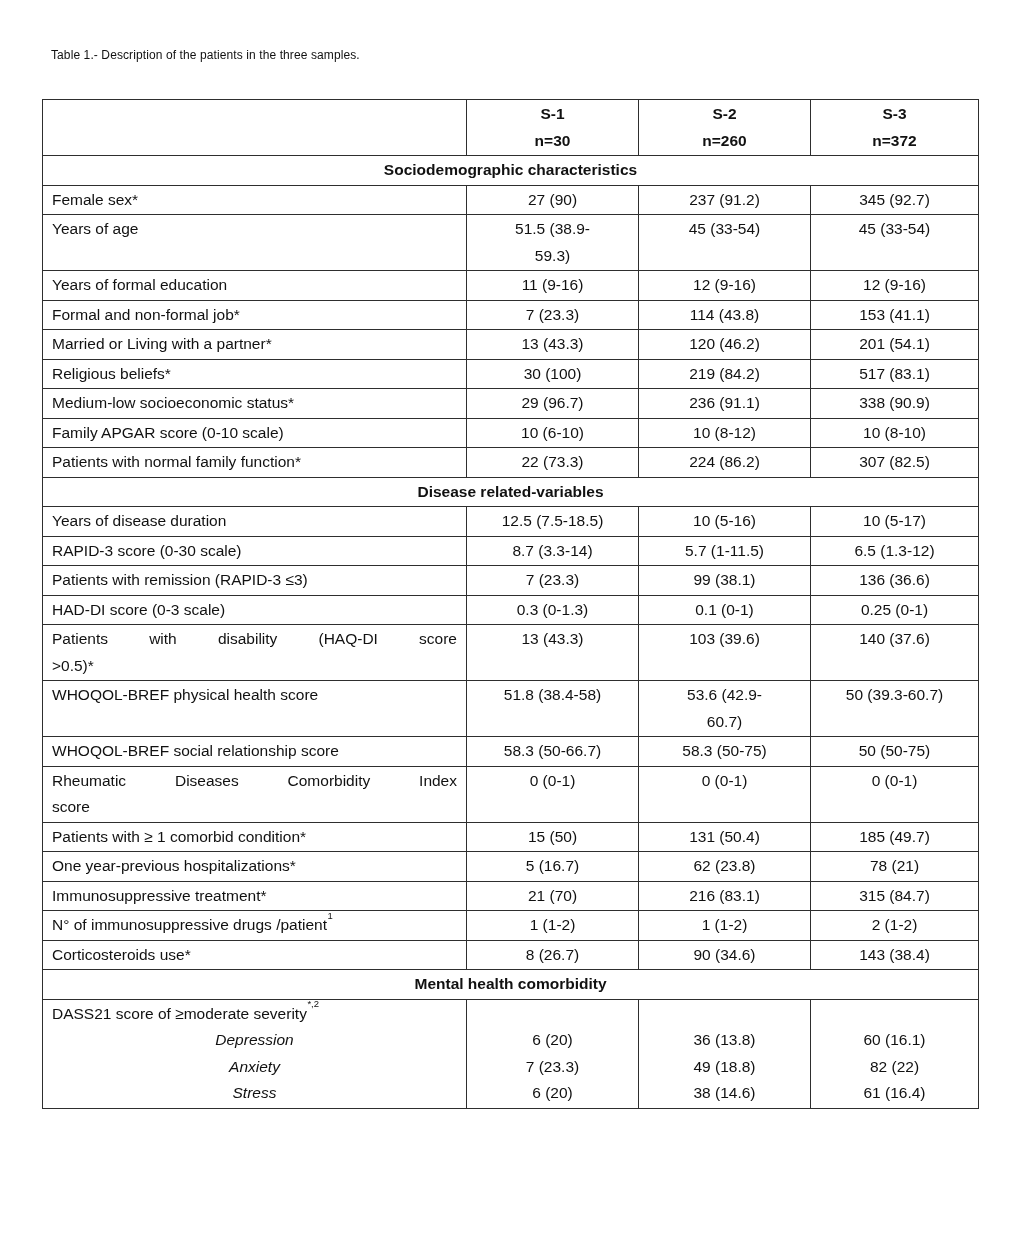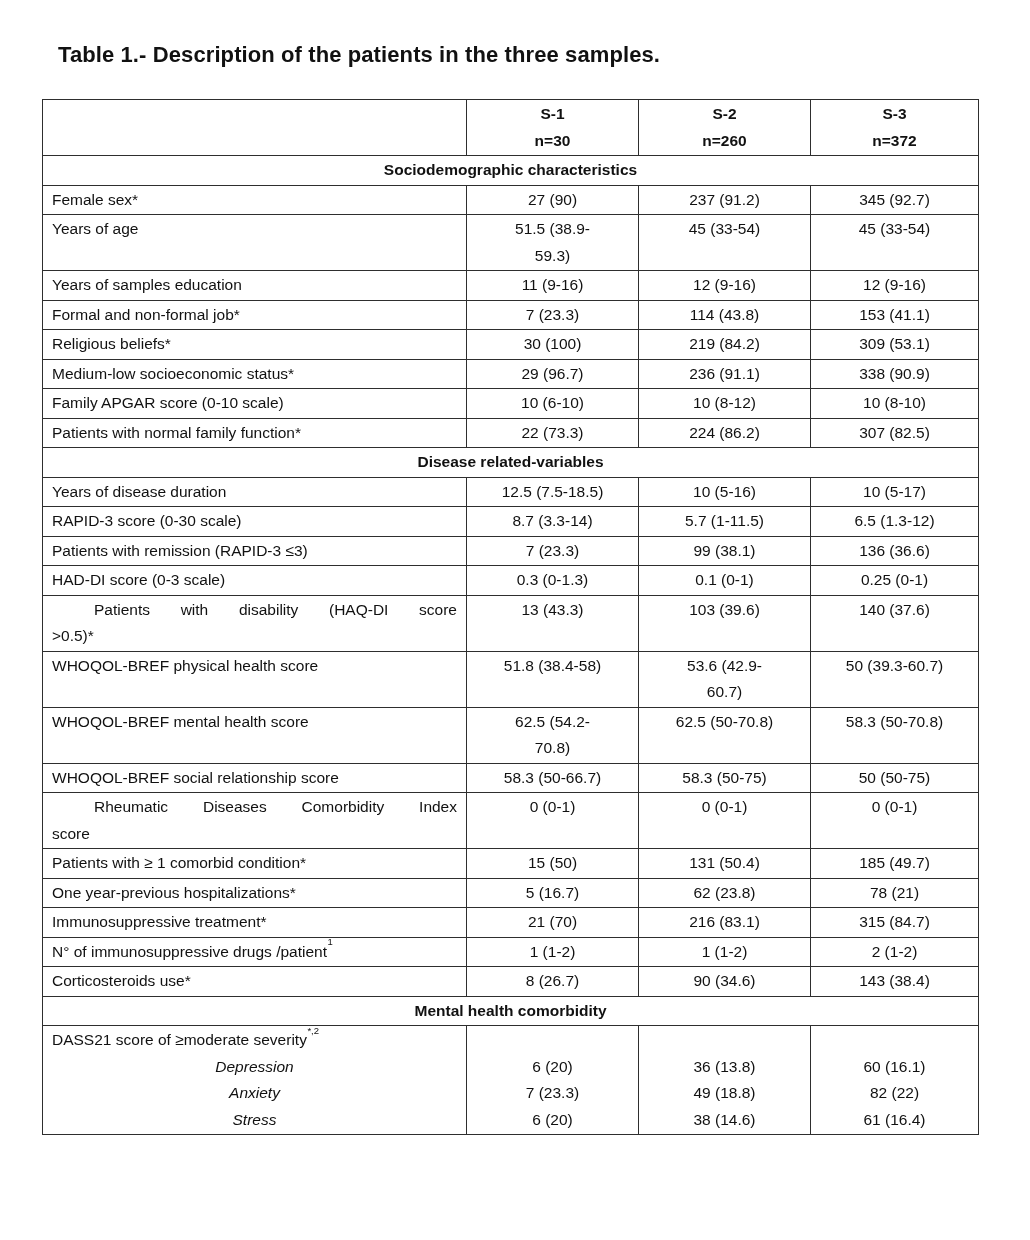--- a/index.html
+++ b/index.html
@@ -11,24 +11,24 @@
   }
   .canvas {
     width: 1030px;
     height: 1240px;
     background: #ffffff;
     box-sizing: border-box;
     padding: 44px 50px 0 42px;
     overflow: hidden;
   }
   .title {
-    font-size: 22px;
-    font-weight: bold;
+    font-size: 12px;
+    font-weight: normal;
     letter-spacing: 0.1px;
-    margin: 0 0 33px 16px;
+    margin: 0 0 33px 9px;
     line-height: 22px;
   }
   table.tbl {
     border-collapse: collapse;
     table-layout: fixed;
     width: 936px;
   }
   .tbl th, .tbl td {
     border: 1.5px solid #2e2e2e;
     padding: 1px 9px 1px 9px;
@@ -47,21 +47,20 @@
     text-align: center;
     margin-top: 47px;
   }
   .tbl td.label-cell { text-align: left; }
   .tbl td.value-cell { text-align: center; }
   .line { display: block; }
   .line-justify {
     display: block;
     text-align: justify;
     text-align-last: justify;
-    margin-left: 42px;
   }
   .italic { font-style: italic; text-align: center; }
   sup.marker {
     font-size: 9.5px;
     line-height: 0;
     position: relative;
     top: -5px;
     left: 0.5px;
   }
 </style>
@@ -108,36 +107,42 @@
         <tr>
           <td class="label-cell"><span>Years of age</span></td>
           <td class="value-cell">
             <span class="line">51.5 (38.9-</span>
             <span class="line">59.3)</span>
           </td>
           <td class="value-cell">45 (33-54)</td>
           <td class="value-cell">45 (33-54)</td>
         </tr>
         <tr>
-          <td class="label-cell"><span>Years of samples education</span></td>
+          <td class="label-cell"><span>Years of formal education</span></td>
           <td class="value-cell">11 (9-16)</td>
           <td class="value-cell">12 (9-16)</td>
           <td class="value-cell">12 (9-16)</td>
         </tr>
         <tr>
           <td class="label-cell"><span>Formal and non-formal job*</span></td>
           <td class="value-cell">7 (23.3)</td>
           <td class="value-cell">114 (43.8)</td>
           <td class="value-cell">153 (41.1)</td>
         </tr>
         <tr>
+          <td class="label-cell"><span>Married or Living with a partner*</span></td>
+          <td class="value-cell">13 (43.3)</td>
+          <td class="value-cell">120 (46.2)</td>
+          <td class="value-cell">201 (54.1)</td>
+        </tr>
+        <tr>
           <td class="label-cell"><span>Religious beliefs*</span></td>
           <td class="value-cell">30 (100)</td>
           <td class="value-cell">219 (84.2)</td>
-          <td class="value-cell">309 (53.1)</td>
+          <td class="value-cell">517 (83.1)</td>
         </tr>
         <tr>
           <td class="label-cell"><span>Medium-low socioeconomic status*</span></td>
           <td class="value-cell">29 (96.7)</td>
           <td class="value-cell">236 (91.1)</td>
           <td class="value-cell">338 (90.9)</td>
         </tr>
         <tr>
           <td class="label-cell"><span>Family APGAR score (0-10 scale)</span></td>
           <td class="value-cell">10 (6-10)</td>
@@ -187,29 +192,20 @@
           <td class="value-cell">140 (37.6)</td>
         </tr>
         <tr>
           <td class="label-cell"><span>WHOQOL-BREF physical health score</span></td>
           <td class="value-cell">51.8 (38.4-58)</td>
           <td class="value-cell">
             <span class="line">53.6 (42.9-</span>
             <span class="line">60.7)</span>
           </td>
           <td class="value-cell">50 (39.3-60.7)</td>
-        </tr>
-        <tr>
-          <td class="label-cell"><span>WHOQOL-BREF mental health score</span></td>
-          <td class="value-cell">
-            <span class="line">62.5 (54.2-</span>
-            <span class="line">70.8)</span>
-          </td>
-          <td class="value-cell">62.5 (50-70.8)</td>
-          <td class="value-cell">58.3 (50-70.8)</td>
         </tr>
         <tr>
           <td class="label-cell"><span>WHOQOL-BREF social relationship score</span></td>
           <td class="value-cell">58.3 (50-66.7)</td>
           <td class="value-cell">58.3 (50-75)</td>
           <td class="value-cell">50 (50-75)</td>
         </tr>
         <tr>
           <td class="label-cell">
             <span class="line-justify">Rheumatic Diseases Comorbidity Index</span>

